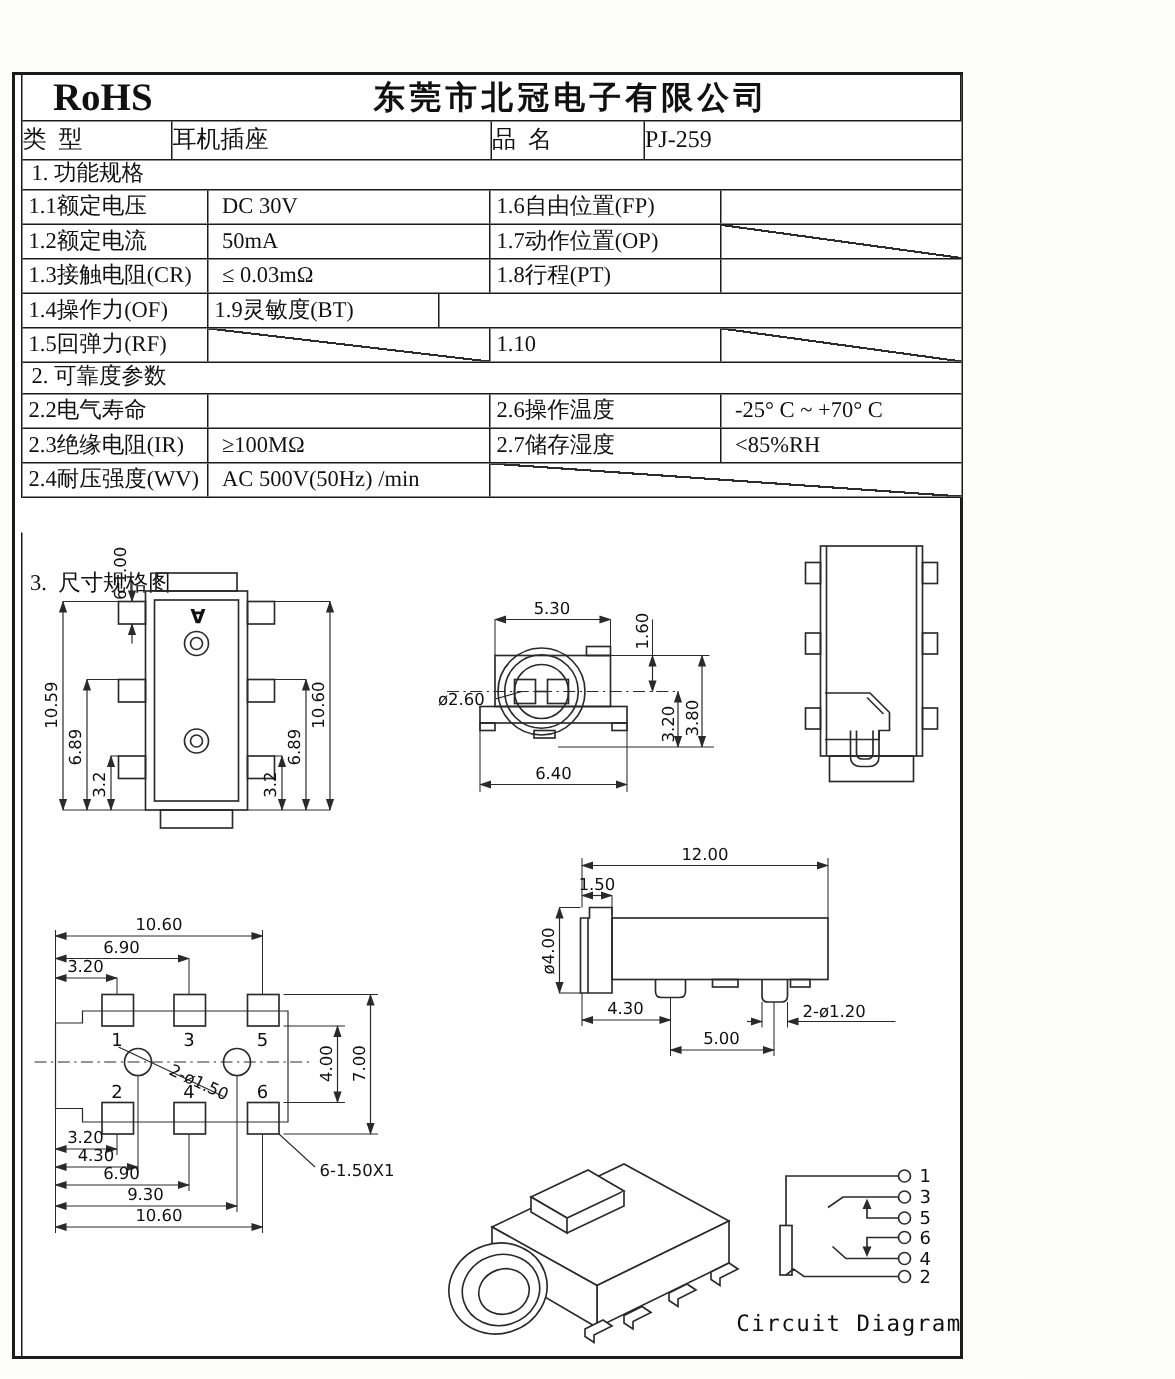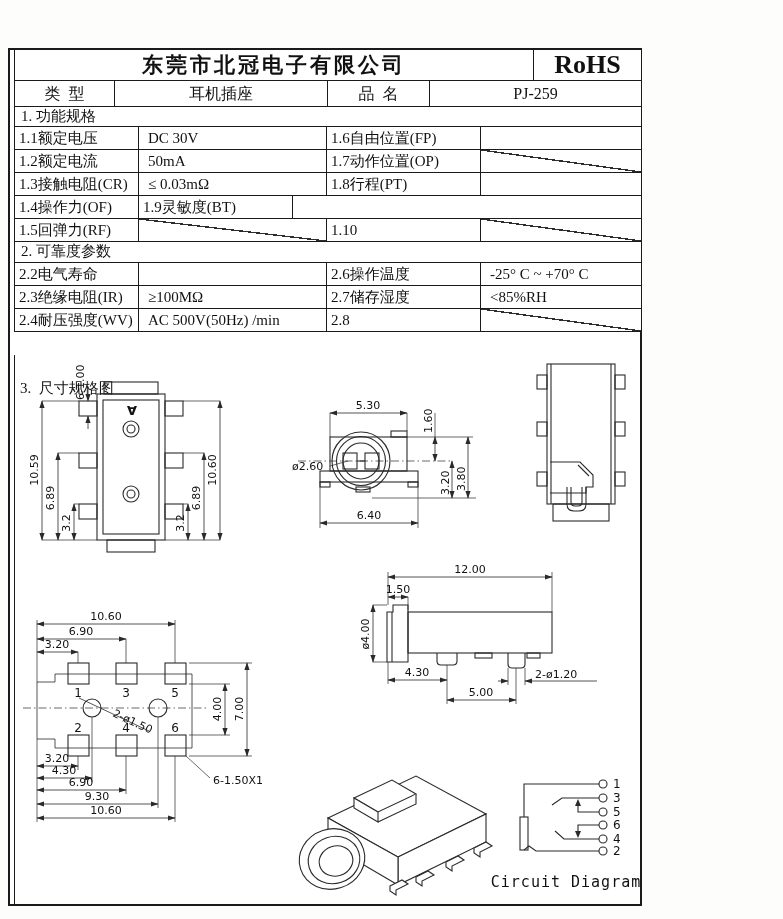--- a/index.html
+++ b/index.html
@@ -11,21 +11,21 @@
            border-left:1px solid #1b1b1b; }
   .sheet { position:absolute; left:14px; top:50px; width:626px; border-left:1px solid #1b1b1b; background:#fff; }
   .row  { display:flex; border-bottom:1px solid #1b1b1b; box-sizing:border-box; }
   .cell { box-sizing:border-box; border-right:1px solid #1b1b1b; overflow:hidden; white-space:pre; }
   .cell.last { border-right:none; }
   .h31{height:31px} .h26{height:26px} .h20{height:20px} .h21{height:21px} .h23{height:23px}
   .company { width:519px; text-align:center; font:700 21px "Liberation Serif", serif;
              letter-spacing:3px; line-height:30px; }
   .rohs { flex:1; text-align:center; font:700 26px "Liberation Serif", serif; line-height:29px; }
   .tc0{width:100px} .tc1{width:213px} .tc2{width:102px} .tc3{flex:1}
-  .trow .cell { text-align:center; font:16px "Liberation Serif", serif; line-height:25px; }
+  .trow .cell { font:16px "Liberation Serif", serif; line-height:25px; }
   .trow .tc1 { font-weight:400; }
   .sec { font:15px "Liberation Serif", serif; padding-left:6px; line-height:19px; }
   .c0{width:124px} .c1{width:188px} .c2{width:154px} .c3{flex:1}
   .lbl { font:15px "Liberation Serif", serif; padding-left:4px; line-height:22px; }
   .val { font:15px "Liberation Serif", serif; padding-left:9px; line-height:22px; }
   .diag { background-image:linear-gradient(to top right,
             transparent calc(50% - 0.7px), #2c2c2c calc(50% - 0.7px),
             #2c2c2c calc(50% + 0.7px), transparent calc(50% + 0.7px)); }
   .sec3 { position:absolute; left:20px; top:354px; font:15px "Liberation Serif", serif; white-space:pre;margin-top:25px; }
   svg.draw { position:absolute; overflow:visible; }
@@ -42,22 +42,22 @@
 </style>
 </head>
 <body>
 
 <div class="page">
   <div class="frame"></div>
   <div class="left-rule"></div>
 
   <div class="sheet">
     <div class="row h31">
+      <div class="cell rohs last">RoHS</div>
       <div class="cell company">东莞市北冠电子有限公司</div>
-      <div class="cell rohs last">RoHS</div>
     </div>
     <div class="row h26 trow">
       <div class="cell tc0">类  型</div>
       <div class="cell tc1">耳机插座</div>
       <div class="cell tc2">品  名</div>
       <div class="cell tc3 last">PJ-259</div>
     </div>
 
     <div class="row h20">
       <div class="sec">1.  功能规格</div>
@@ -103,21 +103,20 @@
     </div>
     <div class="row h23">
       <div class="cell c0 lbl">2.3绝缘电阻(IR)</div>
       <div class="cell c1 val">≥100MΩ</div>
       <div class="cell c2 lbl">2.7储存湿度</div>
       <div class="cell c3 val last">&lt;85%RH</div>
     </div>
     <div class="row h23">
       <div class="cell c0 lbl">2.4耐压强度(WV)</div>
       <div class="cell c1 val">AC 500V(50Hz) /min</div>
-      <div class="cell c2 lbl">2.8</div>
       <div class="cell c3 val last diag"></div>
     </div>
   </div>
 
   <div class="sec3">3.  尺寸规格图</div>
 
   <svg width="0" height="0" style="position:absolute">
     <defs>
       <marker id="arw" viewBox="0 0 10 10" refX="9.2" refY="5" markerWidth="10" markerHeight="10" orient="auto-start-reverse">
         <path d="M0,1.6 L10,5 L0,8.4 Z" fill="#2a2a2a"></path>

